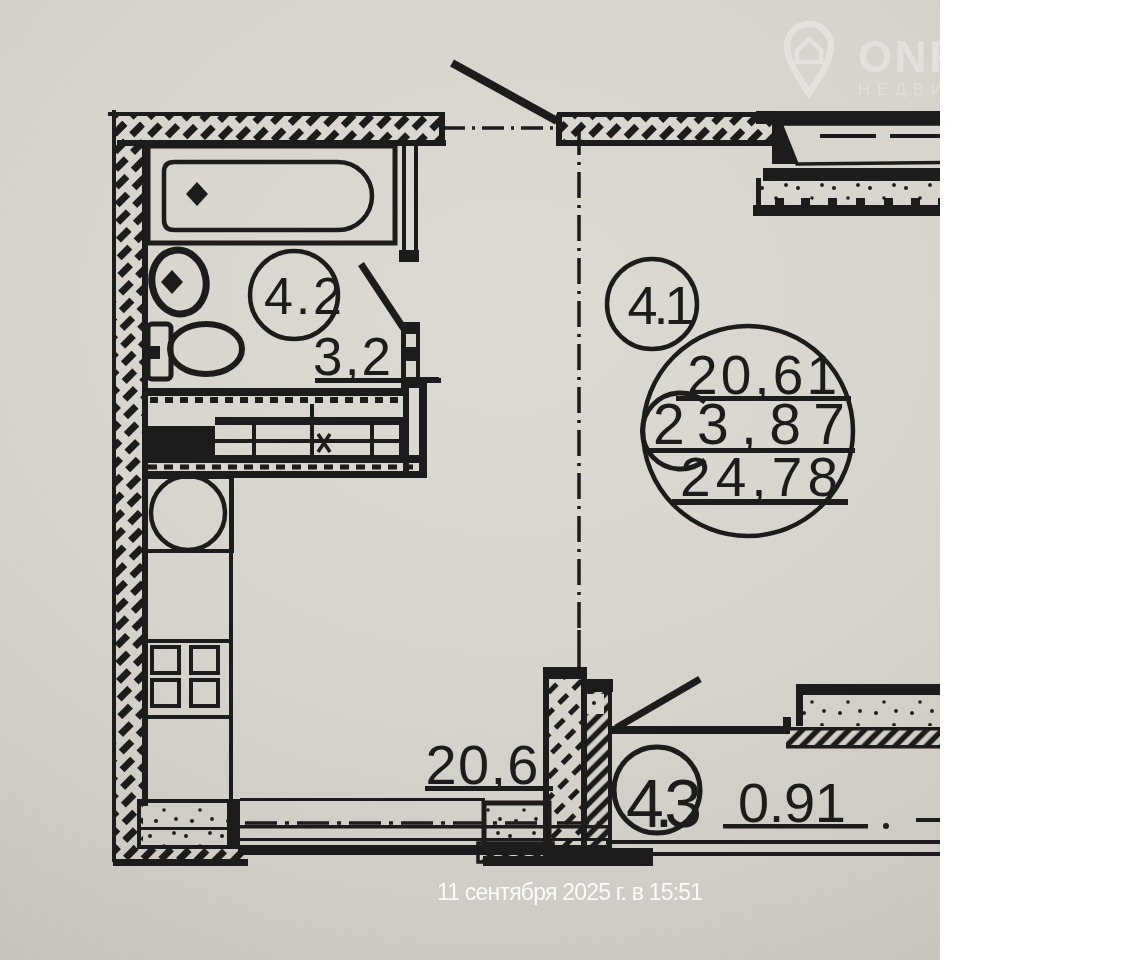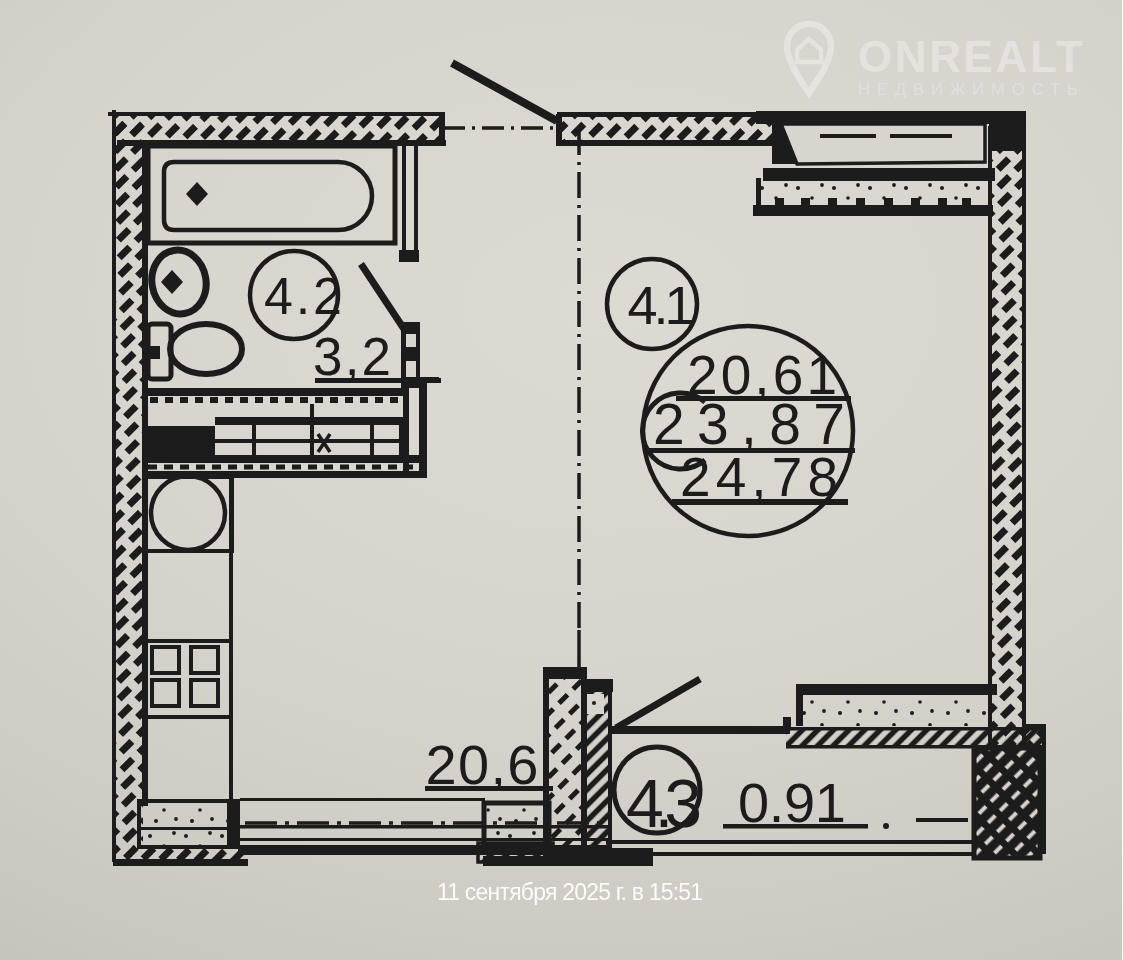--- a/index.html
+++ b/index.html
@@ -1,14 +1,14 @@
 <!DOCTYPE html>
 <html><head><meta charset="utf-8"><title>plan</title><style>
 html,body{margin:0;padding:0}
-.page{position:relative;width:1122px;height:960px;overflow:hidden;
+.page{position:relative;width:940px;height:960px;overflow:hidden;
 background:radial-gradient(ellipse 100% 80% at 54% 32%, #ddd9d3 0%, #d7d3cd 50%, #cecac4 82%, #c7c3bd 100%);
 font-family:"Liberation Sans",sans-serif}
 </style></head><body>
 <div class="page">
 <svg width="1123" height="960" viewBox="0 0 1123 960">
 <defs>
 <pattern id="h1" width="24" height="26" patternUnits="userSpaceOnUse" patternTransform="rotate(-45)">
 <line x1="-2" y1="6.5" x2="26" y2="6.5" stroke="#1e1d1b" stroke-width="7" stroke-dasharray="15 9"></line>
 <line x1="-2" y1="19.5" x2="26" y2="19.5" stroke="#1e1d1b" stroke-width="7" stroke-dasharray="15 9" stroke-dashoffset="12"></line>
 </pattern>

